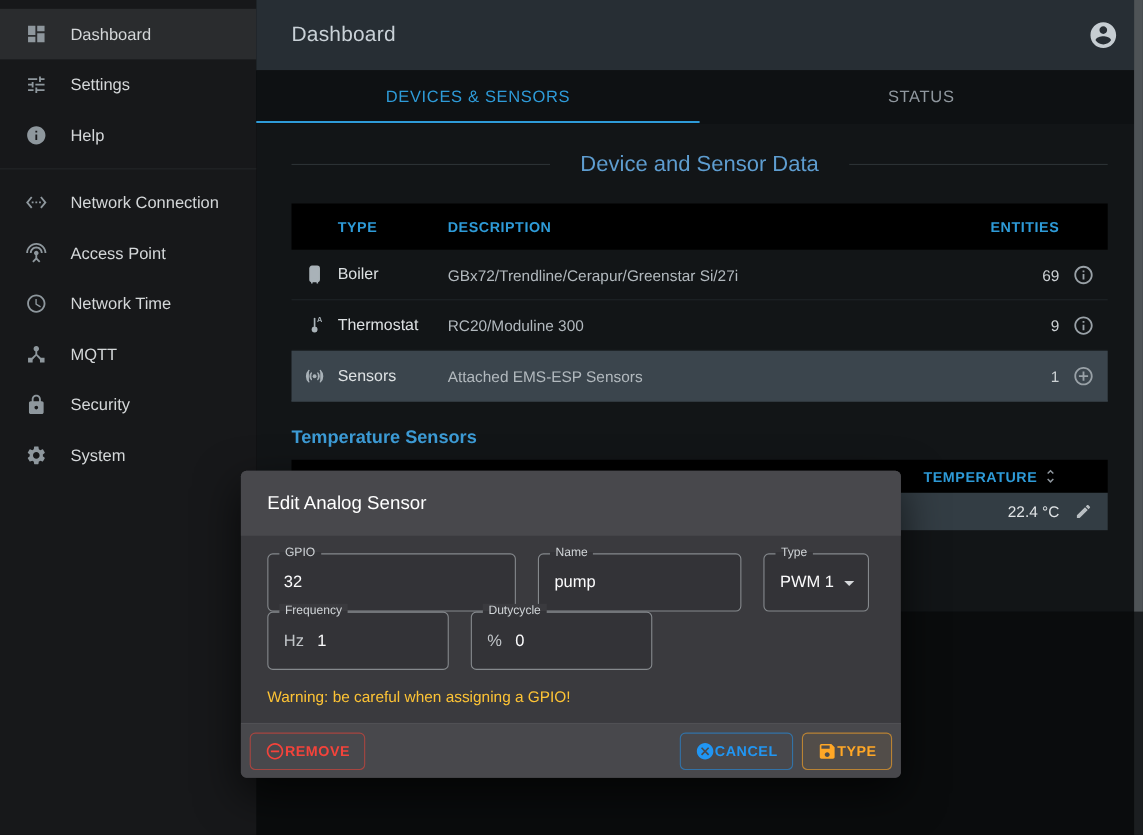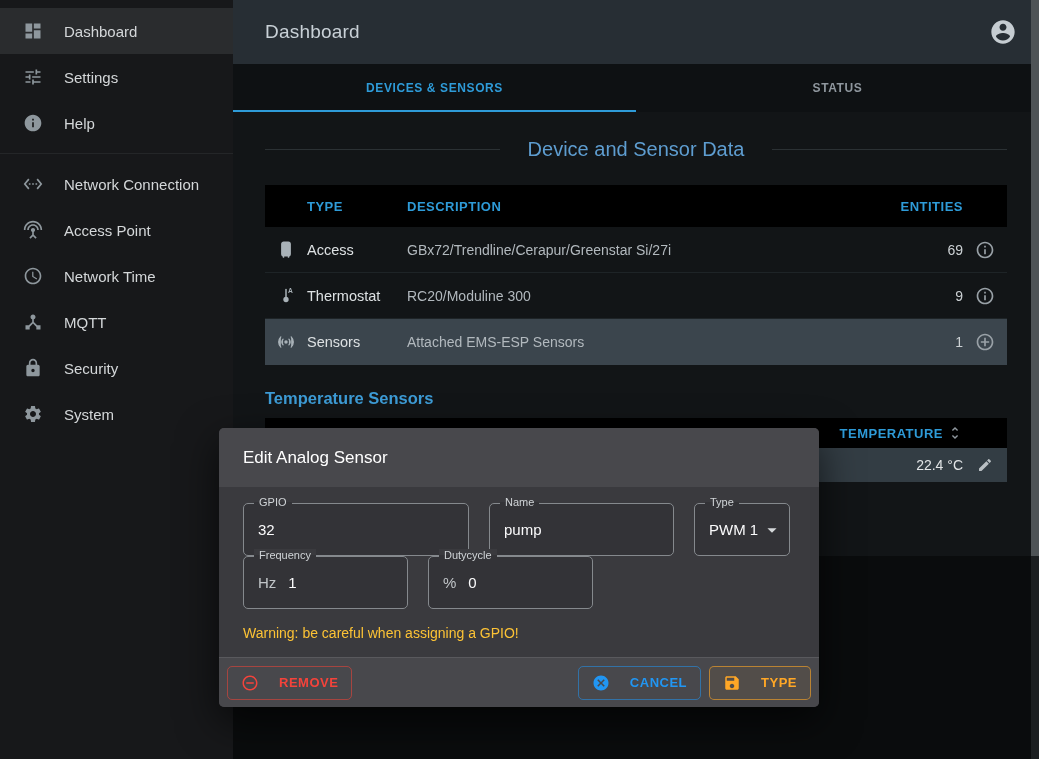--- a/index.html
+++ b/index.html
@@ -16,21 +16,21 @@
   .nav-item .nico{width:22px;height:22px;color:#8e979d;display:flex;align-items:center;justify-content:center}
   .nav-item .nlabel{font-size:15px;color:#d4d7d9}
   .nav-item.selected{background:#2a2c2e}
   .nav-divider{height:1px;background:#242628;margin:7px 0}
   
   .topbar{position:absolute;left:233px;top:0;width:806px;height:64px;background:#272e34;display:flex;align-items:center;padding:0 22px 0 32px;z-index:3}
   .topbar-title{font-size:19px;font-weight:500;color:#c9d1d7;letter-spacing:.2px}
   .account{margin-left:auto;color:#c6cdd2;width:28px;height:28px;cursor:pointer}
   
   .tabbar{position:absolute;left:233px;top:64px;width:806px;height:48px;display:flex;background:#0e1113;z-index:3}
-  .tab{flex:1;display:flex;align-items:center;justify-content:center;font-size:12px;font-weight:700;letter-spacing:.6px;color:#8f979e;cursor:pointer}
+  .tab{flex:1;display:flex;align-items:center;justify-content:center;font-size:15px;font-weight:400;letter-spacing:.6px;color:#8f979e;cursor:pointer}
   .tab.active{color:#2e9bd8;box-shadow:inset 0 -2px 0 #2e9bd8}
   
   .content{position:absolute;left:233px;top:112px;width:806px;height:444px;background:#121517;z-index:1}
   .divider-title{display:flex;align-items:center;gap:28px;margin:26px 32px 24px;color:#5e9dd0;font-size:20px;font-weight:400}
   .dline{flex:1;height:1px;background:#2b3134}
   .dev-table{margin:0 32px}
   .dev-thead,.dev-row{display:grid;grid-template-columns:42px 100px 1fr 70px 44px;align-items:center}
   .dev-thead{background:#000;height:42px}
   .th{font-size:13px;font-weight:700;color:#2e9bd8;letter-spacing:.5px}
   .th.right{text-align:right}
@@ -60,21 +60,21 @@
   .field{position:relative;height:53px;border:1px solid #85898d;border-radius:5px;background:#333337;display:flex;align-items:center;padding:0 14px}
   .flabel{position:absolute;top:-8px;left:10px;padding:0 5px;font-size:11px;color:#d0d4d7;background:linear-gradient(#3a3a3e 52%,#333337 52%)}
   .fvalue{font-size:15px;color:#fbfbfc}
   .fprefix{font-size:15px;color:#c2c6c9;margin-right:12px}
   .f-gpio{width:226px}.f-name{width:185px}
   .f-type{width:96px;justify-content:space-between;cursor:pointer}
   .f-freq{width:165px}.f-duty{width:165px}
   .caret{color:#d6d9db;margin-right:-8px;display:flex}
   .warning{margin-top:16px;font-size:14px;color:#fdc335}
   .modal-footer{height:50px;background:#48484c;border-top:1px solid #59595d;border-radius:0 0 5px 5px;display:flex;align-items:center;padding:0 8px;gap:8px}
-  .btn{height:34px;display:inline-flex;align-items:center;gap:20px;padding:0 13px;border-radius:5px;background:transparent;border:1px solid;font-size:13px;font-weight:700;letter-spacing:.5px;cursor:pointer;font-family:inherit}
+  .btn{height:34px;display:inline-flex;align-items:center;gap:0;padding:0 13px;border-radius:5px;background:transparent;border:1px solid;font-size:13px;font-weight:700;letter-spacing:.5px;cursor:pointer;font-family:inherit}
   .btn-remove{color:#f4433b;border-color:rgba(244,67,54,.55);margin-right:auto}
   .btn-cancel{color:#2196f3;border-color:rgba(33,150,243,.55)}
   .btn-save{color:#ffa726;border-color:rgba(255,167,38,.6);background:rgba(255,167,38,.06)}
   
   .scrollbar{position:absolute;right:0;top:0;width:8px;height:759px;background:#1b1e20;z-index:40}
   .scroll-thumb{position:absolute;left:0;top:0;width:8px;height:556px;background:#4e5356}
 </style>
 </head>
 <body>
 
@@ -188,21 +188,21 @@
 
     <div class="dev-row">
       <span class="ricon">
         <svg class="ic" width="20" height="20" viewBox="0 0 24 24" fill="none">
           <rect x="7" y="2.6" width="10" height="16.4" rx="2.2" stroke="currentColor" stroke-width="1.7"></rect>
           <path d="M10 7.2c1.2-1 2.8-1 4 0" stroke="currentColor" stroke-width="1.4"></path>
           <path d="M9.4 15.4h5.2" stroke="currentColor" stroke-width="1.4"></path>
           <path d="M9 21.4v-2.4M15 21.4v-2.4" stroke="currentColor" stroke-width="1.7"></path>
         </svg>
       </span>
-      <span class="cell-type">Access</span>
+      <span class="cell-type">Boiler</span>
       <span class="cell-desc">GBx72/Trendline/Cerapur/Greenstar Si/27i</span>
       <span class="cell-ent">69</span>
       <span class="cell-action">
         <svg class="ic" width="20" height="20" viewBox="0 0 24 24">
             <path d="M11 7h2v2h-2zm0 4h2v6h-2zm1-9C6.48 2 2 6.48 2 12s4.48 10 10 10 10-4.48 10-10S17.52 2 12 2zm0 18c-4.41 0-8-3.59-8-8s3.59-8 8-8 8 3.59 8 8-3.59 8-8 8z"></path>
           </svg>
       </span>
     </div>
 
     <div class="dev-row">

